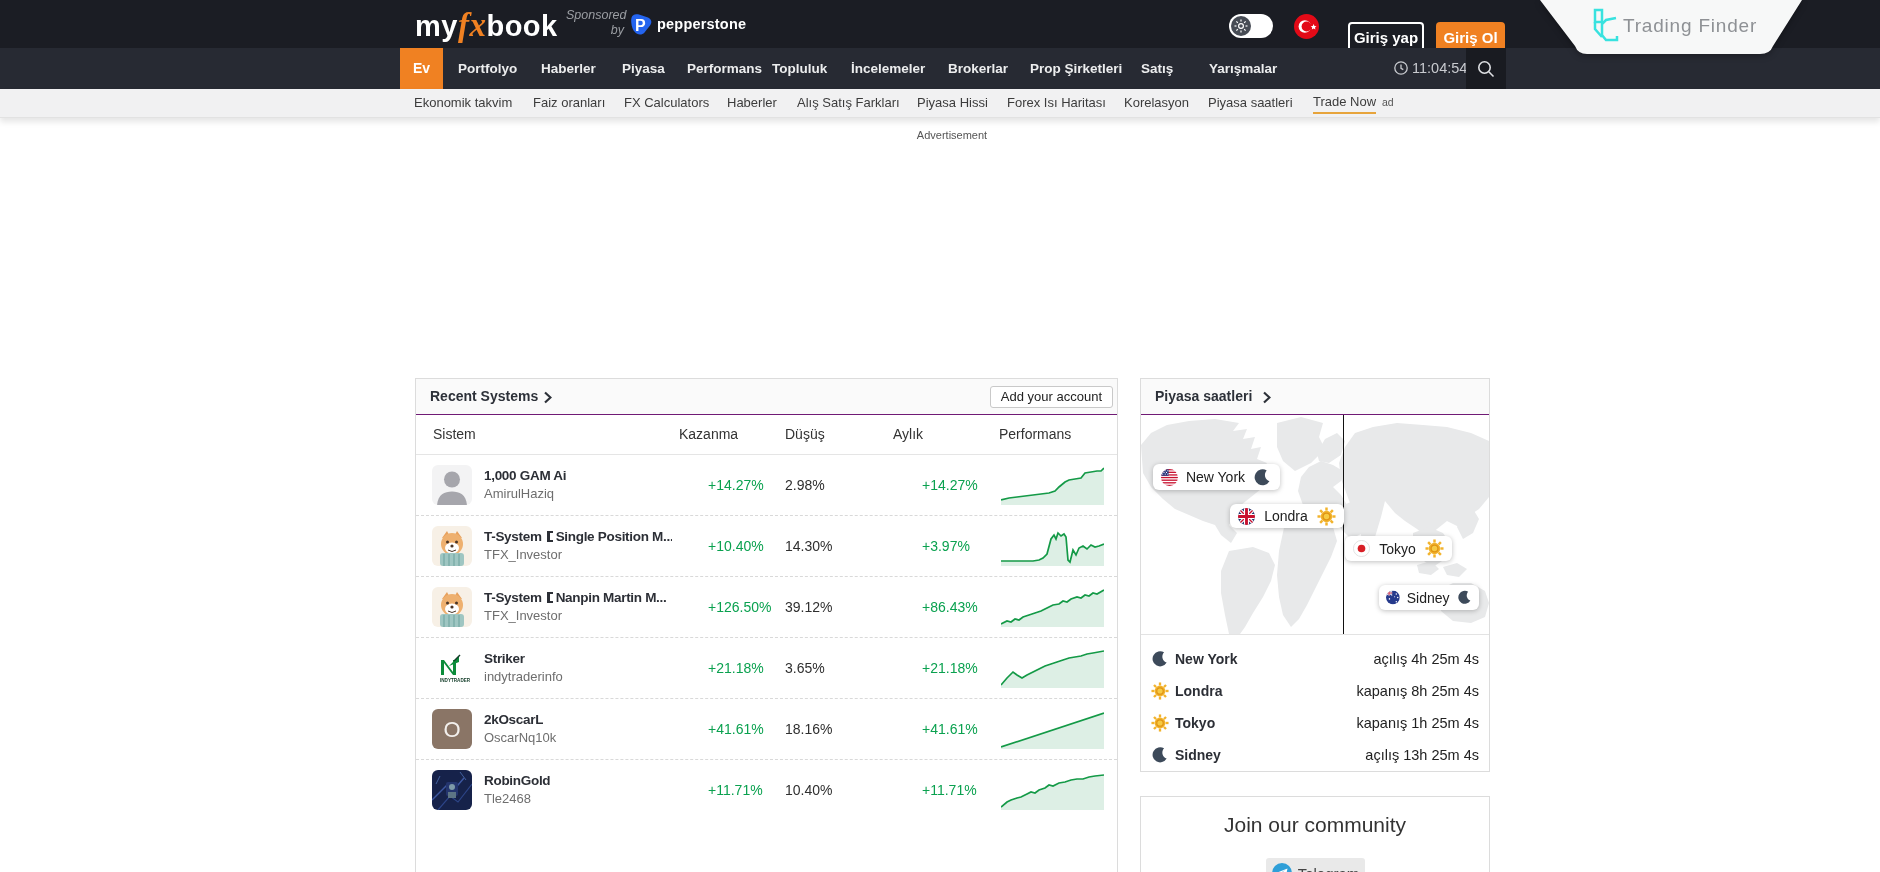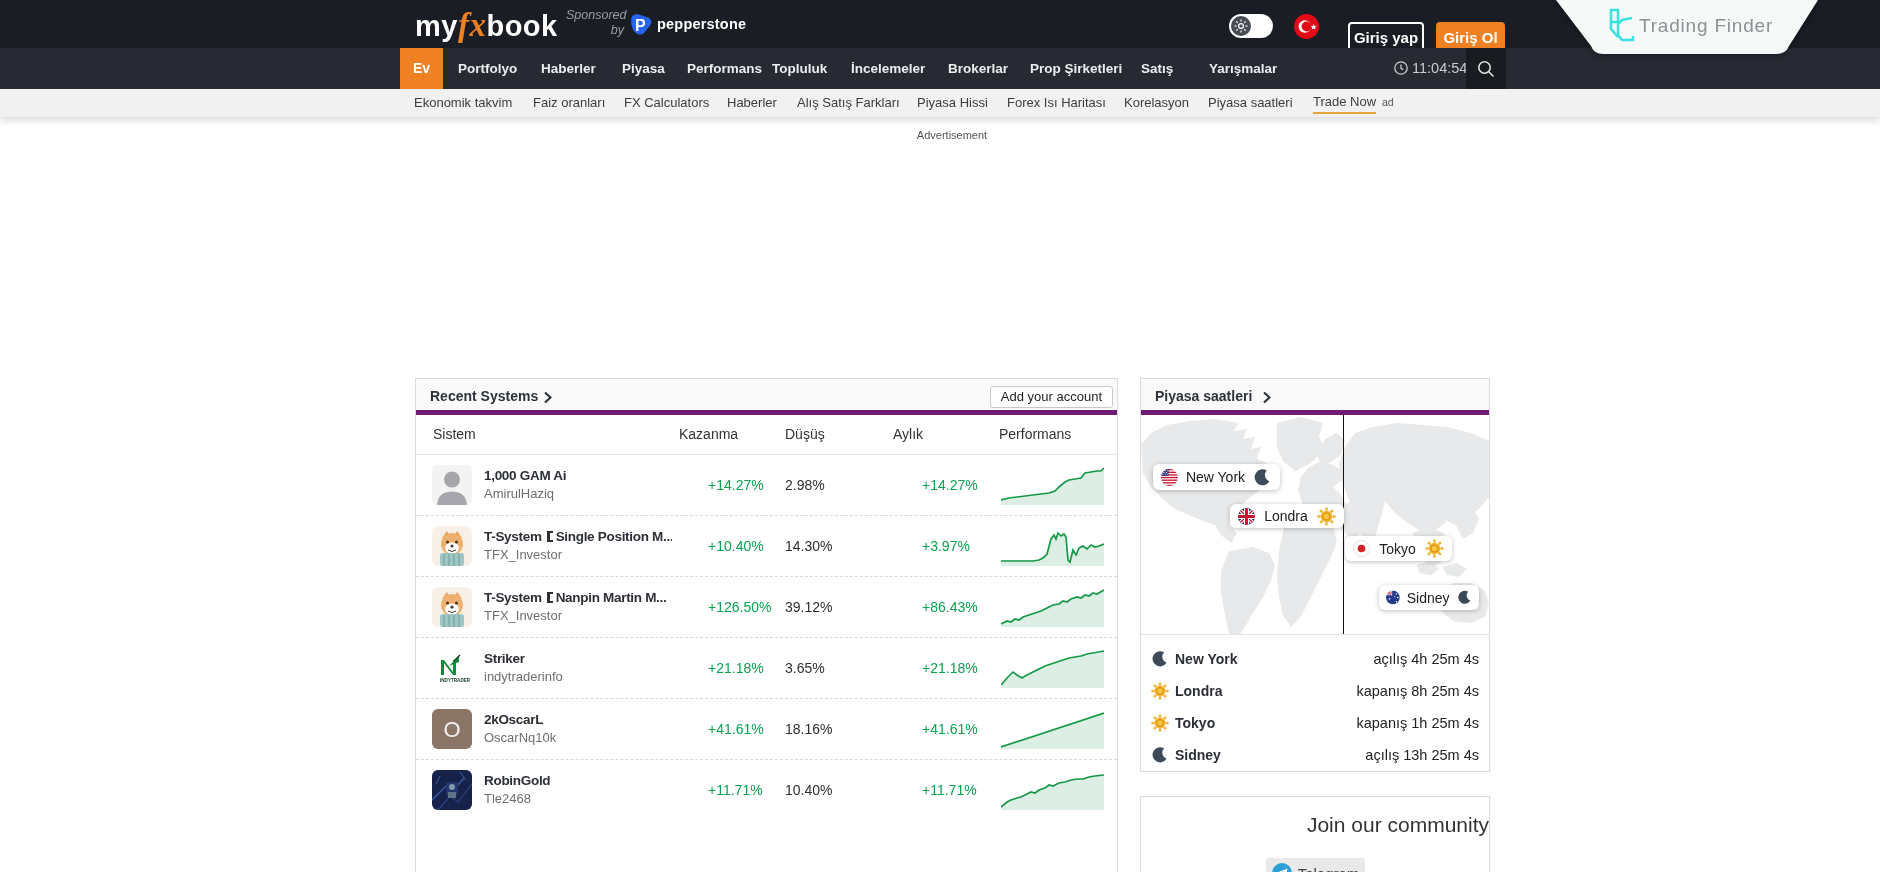--- a/index.html
+++ b/index.html
@@ -13,39 +13,39 @@
 #pepicon { position:absolute; left:629px; top:12px; }
 #peptext { position:absolute; left:657px; top:16px; color:#fff; font-weight:bold; font-size:14.5px; letter-spacing:0.2px;}
 #toggle { position:absolute; left:1229px; top:14px; width:44px; height:24px; background:#fff; border-radius:12px; }
 #toggle .knob { position:absolute; left:2px; top:2px; width:20px; height:20px; border-radius:50%; background:#474c55; }
 #trflag { position:absolute; left:1294px; top:14px; width:25px; height:25px; }
 .hbtn { position:absolute; top:22px; height:48px; border-radius:4px; font-size:15px; font-weight:bold; color:#fff; text-align:center; }
 #login { left:1348px; width:76px; line-height:28px; border:2px solid #fff; background:transparent; }
 #signup { left:1436px; width:69px; line-height:32px; background:#f08122; }
 
 #bannerwrap { position:absolute; left:1540px; top:0; width:262px; height:54px; filter:drop-shadow(0 2px 3px rgba(0,0,0,0.3)); z-index:30; }
-#banner { position:absolute; left:16px; top:0; width:262px; height:54px; background:#f7f8f8;
+#banner { position:absolute; left:0; top:0; width:262px; height:54px; background:#f7f8f8;
   clip-path:path('M0,0 L262,0 L233,46 Q230,54 220,54 L47,54 Q38,54 35,46 Z'); }
 #bannerlogo { position:absolute; left:50px; top:5px; }
 #bannertext { position:absolute; left:83px; top:15px; font-size:19px; color:#8e9195; letter-spacing:0.8px; }
 
 #navbar { position:absolute; left:0; top:48px; width:1880px; height:41px; background:#272a33; }
 #ev { position:absolute; left:400px; top:0; width:43px; height:41px; background:#f08122; color:#fff; font-size:14px; font-weight:bold; text-align:center; line-height:41px; }
 .nitem { position:absolute; top:0; height:41px; line-height:41px; color:#ecedee; font-size:13.5px; font-weight:bold; }
 #clock { position:absolute; left:1394px; top:0; height:41px; line-height:41px; color:#c9cbd0; font-size:14.5px; }
 #searchbox { position:absolute; left:1466px; top:0; width:40px; height:41px; background:#191b21; }
 
 #subnav { position:absolute; left:0; top:89px; width:1880px; height:29px; background:#f1f1f2; border-bottom:1px solid #e2e2e2; box-shadow:0 4px 6px rgba(0,0,0,0.10); z-index:5;}
 .snitem { position:absolute; top:0; height:28px; line-height:28px; color:#3c3c3c; font-size:13px; }
 #tradenow { border-bottom:2px solid #e7a43b; line-height:19px; height:22px; margin-top:3px;}
 #adtag { position:absolute; left:1382px; top:0; height:28px; line-height:26px; font-size:10.5px; color:#555; }
 #adlabel { position:absolute; left:902px; top:129px; width:100px; text-align:center; font-size:11px; color:#555; }
 
 .panel { position:absolute; background:#fff; border:1px solid #dcdcdc; }
-.ptitle { height:36px; background:#fafafa; border-bottom:5px solid #701a75; position:relative; }
+.ptitle { height:36px; background:#fafafa; border-bottom:1px solid #701a75; position:relative; }
 .ptitle .t { position:absolute; left:14px; top:9px; font-size:14px; font-weight:bold; color:#2d3139; }
 .chev { position:absolute; top:12px; }
 
 #lpanel { left:415px; top:378px; width:703px; height:500px; border-bottom:none; }
 #addacct { position:absolute; right:4px; top:7px; height:22px; line-height:20px; padding:0 10px; border:1px solid #c9c9c9; border-radius:3px; background:#fff; font-size:13px; color:#222; }
 #thead { position:relative; height:40px; border-bottom:1px solid #e5e5e5; font-size:14px; color:#333; }
 #thead span { position:absolute; top:11px; }
 .trow { position:relative; height:61px; border-bottom:1px dashed #d9d9d9; }
 .trow:last-child { border-bottom:none; }
 .avatar { position:absolute; left:16px; top:10px; width:40px; height:40px; border-radius:6px; overflow:hidden; }
@@ -60,21 +60,21 @@
 #rpanel { left:1140px; top:378px; width:350px; height:394px; }
 #mapbox { position:relative; width:348px; height:219px; background:#fff; overflow:hidden;}
 #vline { position:absolute; left:202px; top:0; width:1px; height:219px; background:#111; }
 .pill { position:absolute; background:#fff; border-radius:6px; white-space:nowrap; box-shadow:0 1px 5px rgba(0,0,0,0.25); display:flex; align-items:center; font-size:14px; color:#202020; justify-content:space-between; }
 #hourlist { position:absolute; left:0; top:255px; width:348px; border-top:1px solid #e3e3e3; }
 .hrow { position:relative; height:32px; }
 .hrow .nm { position:absolute; left:34px; top:8px; font-size:14px; font-weight:bold; color:#2c2f36; }
 .hrow .tm { position:absolute; right:10px; top:8px; font-size:14.5px; color:#222; }
 .hrow .ic { position:absolute; left:10px; top:7px; }
 #cpanel { left:1140px; top:796px; width:350px; height:100px; border-bottom:none;}
-#cpanel h2 { text-align:right; margin-top:16px; font-size:21px; color:#333; font-weight:normal;}
+#cpanel h2 { text-align:center; margin-top:16px; font-size:21px; color:#333; font-weight:normal;}
 #tgbtn { position:absolute; left:125px; top:61px; width:99px; height:30px; background:#e9e9e9; border-radius:3px; display:flex; align-items:center; justify-content:center; gap:6px; font-size:15px; color:#444;}
 </style>
 </head>
 <body>
 <div id="topbar">
   <div id="logo">my<span class="fx">fx</span>book</div>
   <div id="sponsored">Sponsored by</div>
   <div id="pepicon"><svg width="24" height="25" viewBox="0 0 24 25">
         <path d="M6,2.5 C2.8,3.2 2,6 2.2,9.5 C2.5,14.5 4,19.5 8,21.8 C10.5,23.2 13.5,22.8 15.5,20.5 L21,13.5 C23.3,10.5 22.5,7 19,5.5 L10,2.6 C8.6,2.2 7.2,2.3 6,2.5 Z" fill="#2464ef"></path>
         <text x="6" y="19" font-family="Liberation Sans" font-size="16" font-weight="bold" fill="#fff">P</text>

